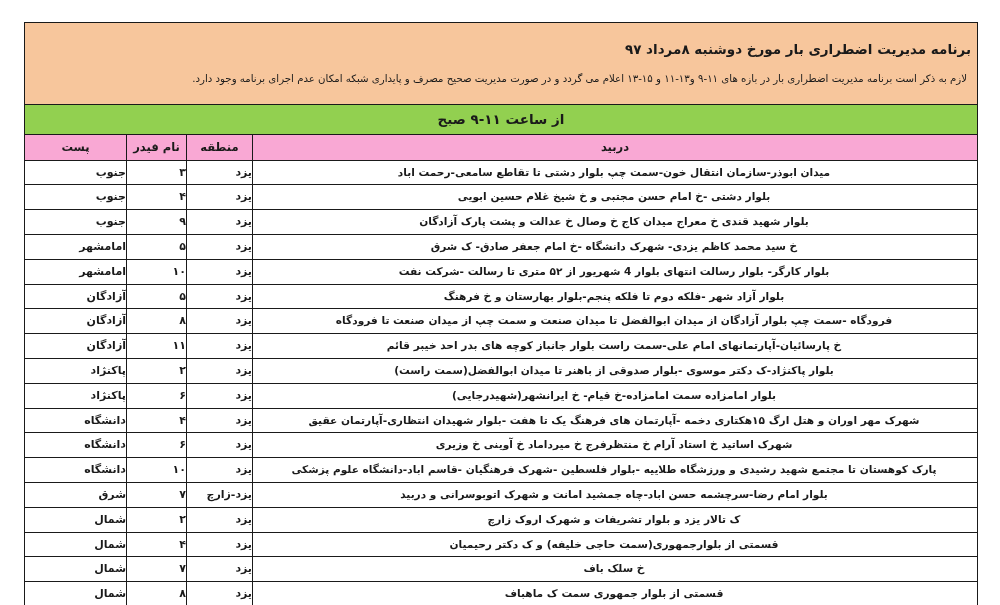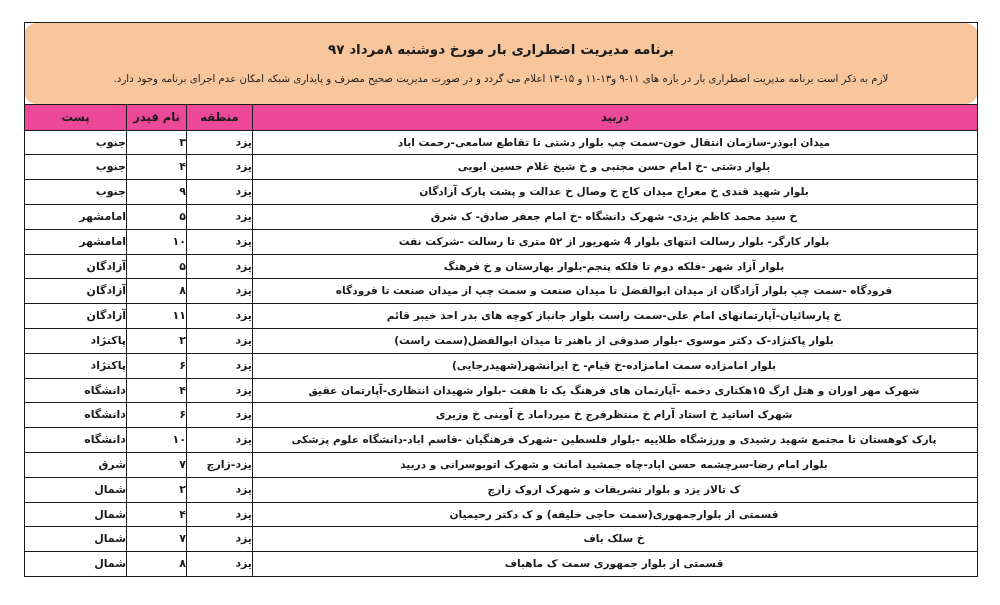--- a/index.html
+++ b/index.html
@@ -34,23 +34,21 @@
   table.grid td {
     border: 1.6px solid #1a1a1a;
     padding: 0;
     vertical-align: middle;
     box-sizing: border-box;
   }
 
   
   .banner {
     background: #F7C69C;
-    text-align: center;
     padding: 9px 6px 10px 6px !important;
-    border-radius: 13px;
   }
   .banner .title {
     font-size: 13.5px;
     font-weight: bold;
     color: #1a1a1a;
     line-height: 1.5;
     padding: 7px 0 12px 0;
     letter-spacing: 0;
   }
   .banner .subtitle {
@@ -69,21 +67,21 @@
   }
   .section-head .section-text {
     font-size: 13.5px;
     font-weight: bold;
     color: #1a1a1a;
     line-height: 29px;
   }
 
   
   .colhead {
-    background: #ec4899;
+    background: #f9a8d4;
     text-align: center;
     height: 25px;
   }
   .colhead span {
     font-size: 11.5px;
     font-weight: bold;
     color: #1a1a1a;
     line-height: 25px;
     display: block;
   }
@@ -135,20 +133,25 @@
     </colgroup>
     <tbody>
 
       <tr>
         <td class="banner" colspan="4">
           <div class="title">برنامه مدیریت اضطراری بار مورخ دوشنبه ۸مرداد ۹۷</div>
           <div class="subtitle">لازم به  ذکر است برنامه مدیریت اضطراری بار در بازه های ۱۱-۹ و۱۳-۱۱ و ۱۵-۱۳  اعلام می گردد و در صورت مدیریت صحیح مصرف و پایداری شبکه امکان عدم اجرای برنامه وجود دارد.</div>
         </td>
       </tr>
 
+      <tr>
+        <td class="section-head" colspan="4">
+          <span class="section-text">از ساعت ۱۱-۹ صبح</span>
+        </td>
+      </tr>
 
       <tr>
         <td class="colhead">
           <span>دربید</span>
         </td>
         <td class="colhead">
           <span>منطقه</span>
         </td>
         <td class="colhead">
           <span>نام فیدر</span>

